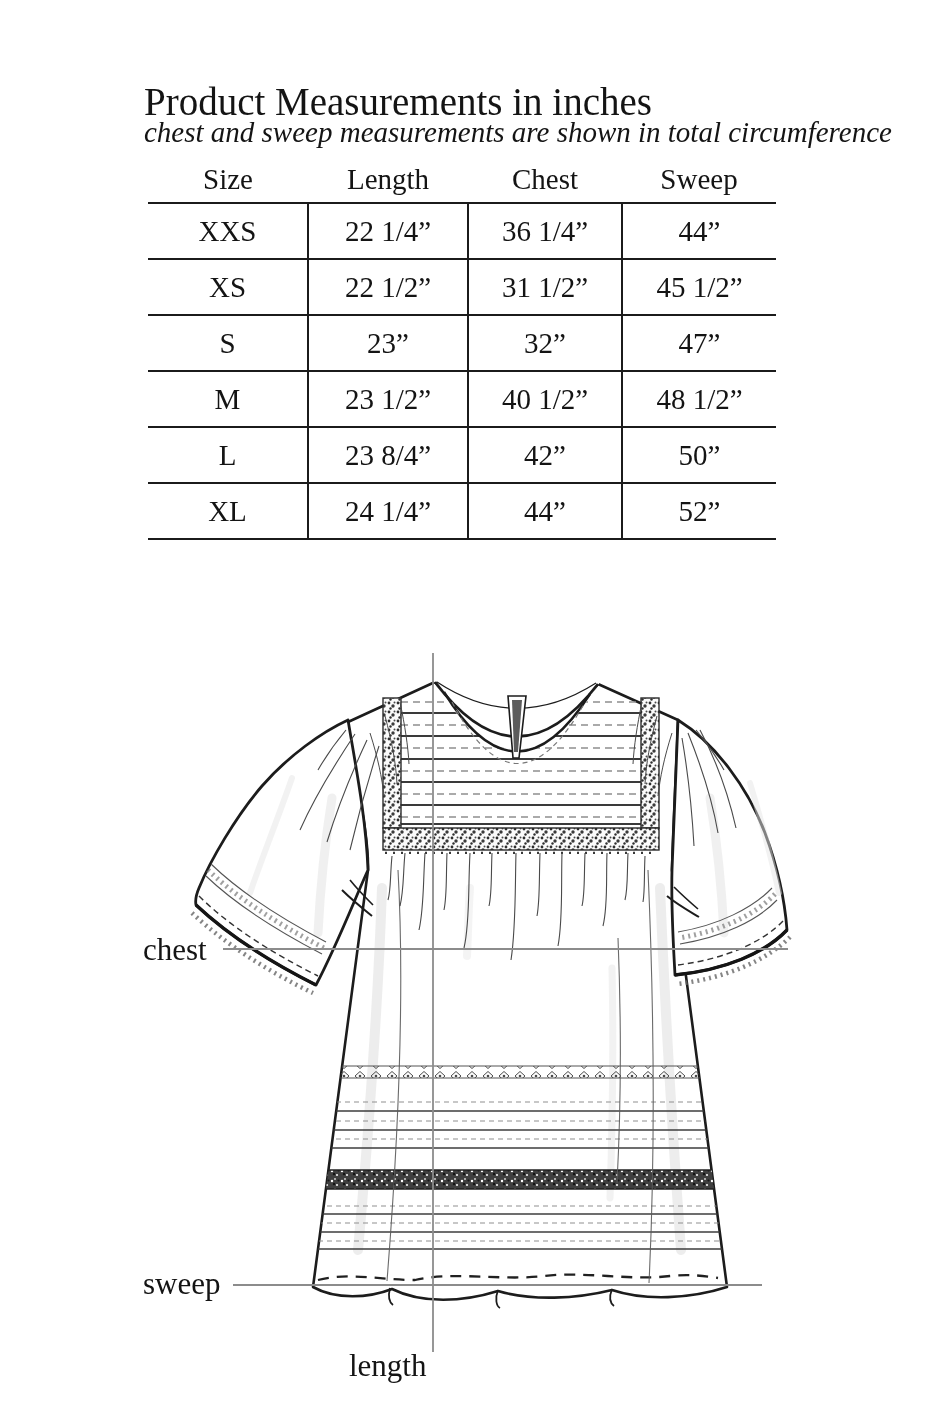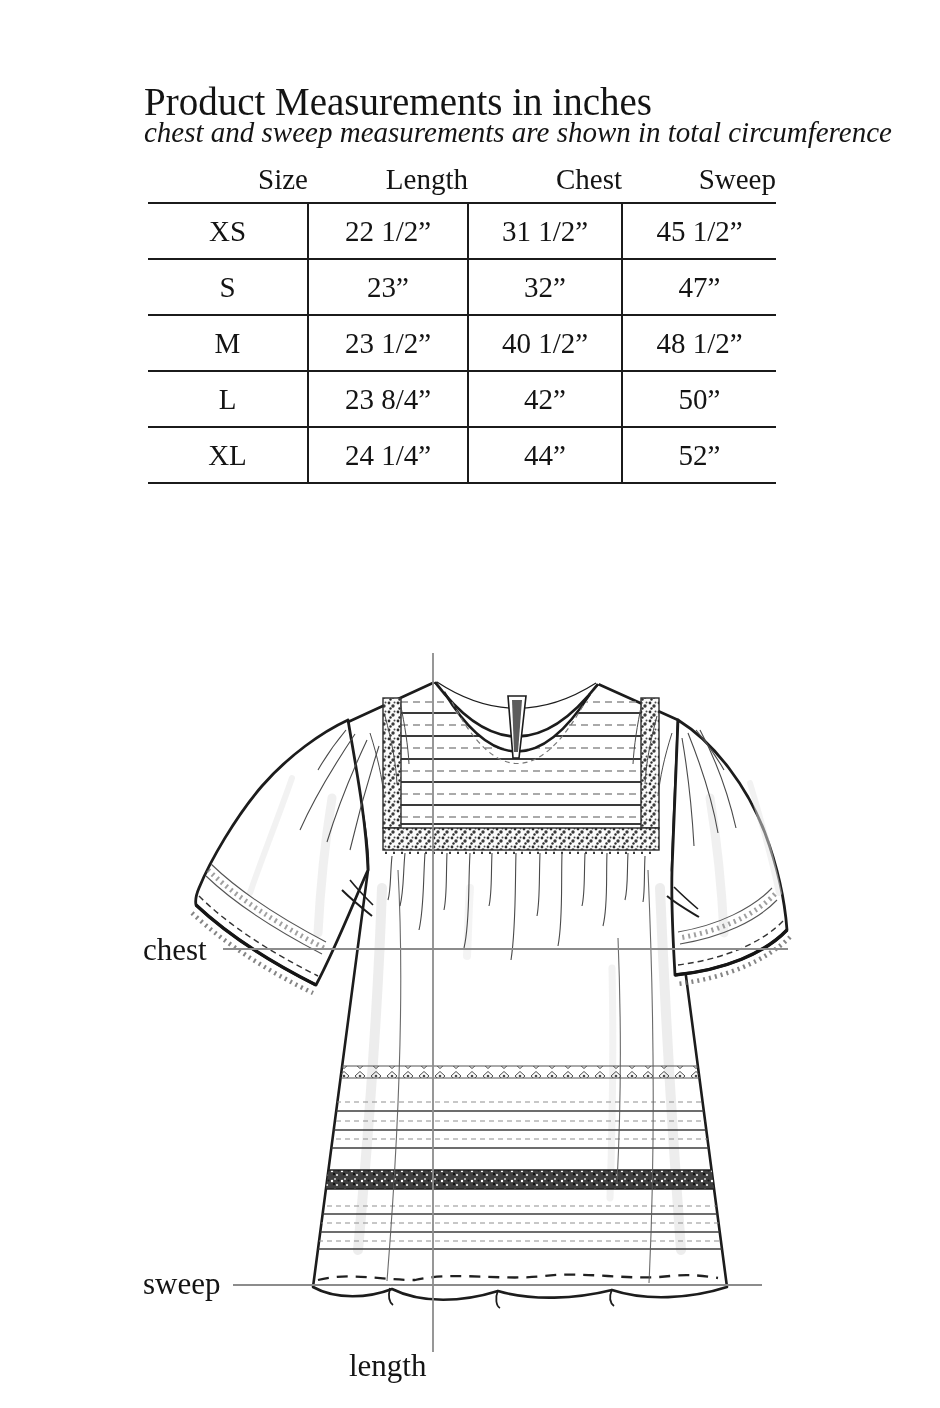--- a/index.html
+++ b/index.html
@@ -8,21 +8,21 @@
   .sheet{position:absolute;inset:0;}
   .title{position:absolute;left:148px;top:26px;font-size:46px;line-height:1.05;
          font-weight:500;letter-spacing:0.5px;}
   .subtitle{position:absolute;left:144px;top:82px;font-size:39px;line-height:1.05;}
   .note{position:absolute;left:144px;top:117px;font-size:29px;font-style:italic;line-height:1.05;}
   table.sizes{position:absolute;left:148px;top:158px;width:628px;border-collapse:collapse;
               table-layout:fixed;}
   table.sizes col.c1{width:160px} table.sizes col.c2{width:160px}
   table.sizes col.c3{width:154px} table.sizes col.c4{width:154px}
   table.sizes th{font-weight:normal;font-size:29px;height:38px;vertical-align:bottom;
-                 padding:0 0 6px 0;text-align:right;}
+                 padding:0 0 6px 0;text-align:center;}
   table.sizes td{font-size:29px;height:54px;text-align:center;vertical-align:middle;padding:0;}
   table.sizes tbody tr{border-top:2px solid #1b1b1b;}
   table.sizes tbody tr:last-child{border-bottom:2px solid #1b1b1b;}
   table.sizes tbody td + td{border-left:2px solid #1b1b1b;}
   .sketch{position:absolute;left:0;top:638px;width:940px;height:770px;}
   svg text{font-family:"Liberation Serif", serif;font-size:31px;fill:#141414;}
 </style>
 </head>
 <body>
 
@@ -40,20 +40,26 @@
       </colgroup>
     <thead>
       <tr>
         <th>Size</th>
         <th>Length</th>
         <th>Chest</th>
         <th>Sweep</th>
       </tr>
     </thead>
     <tbody>
+      <tr>
+        <td>XXS</td>
+        <td>22 1/4”</td>
+        <td>36 1/4”</td>
+        <td>44”</td>
+      </tr>
       <tr>
         <td>XS</td>
         <td>22 1/2”</td>
         <td>31 1/2”</td>
         <td>45 1/2”</td>
       </tr>
       <tr>
         <td>S</td>
         <td>23”</td>
         <td>32”</td>

